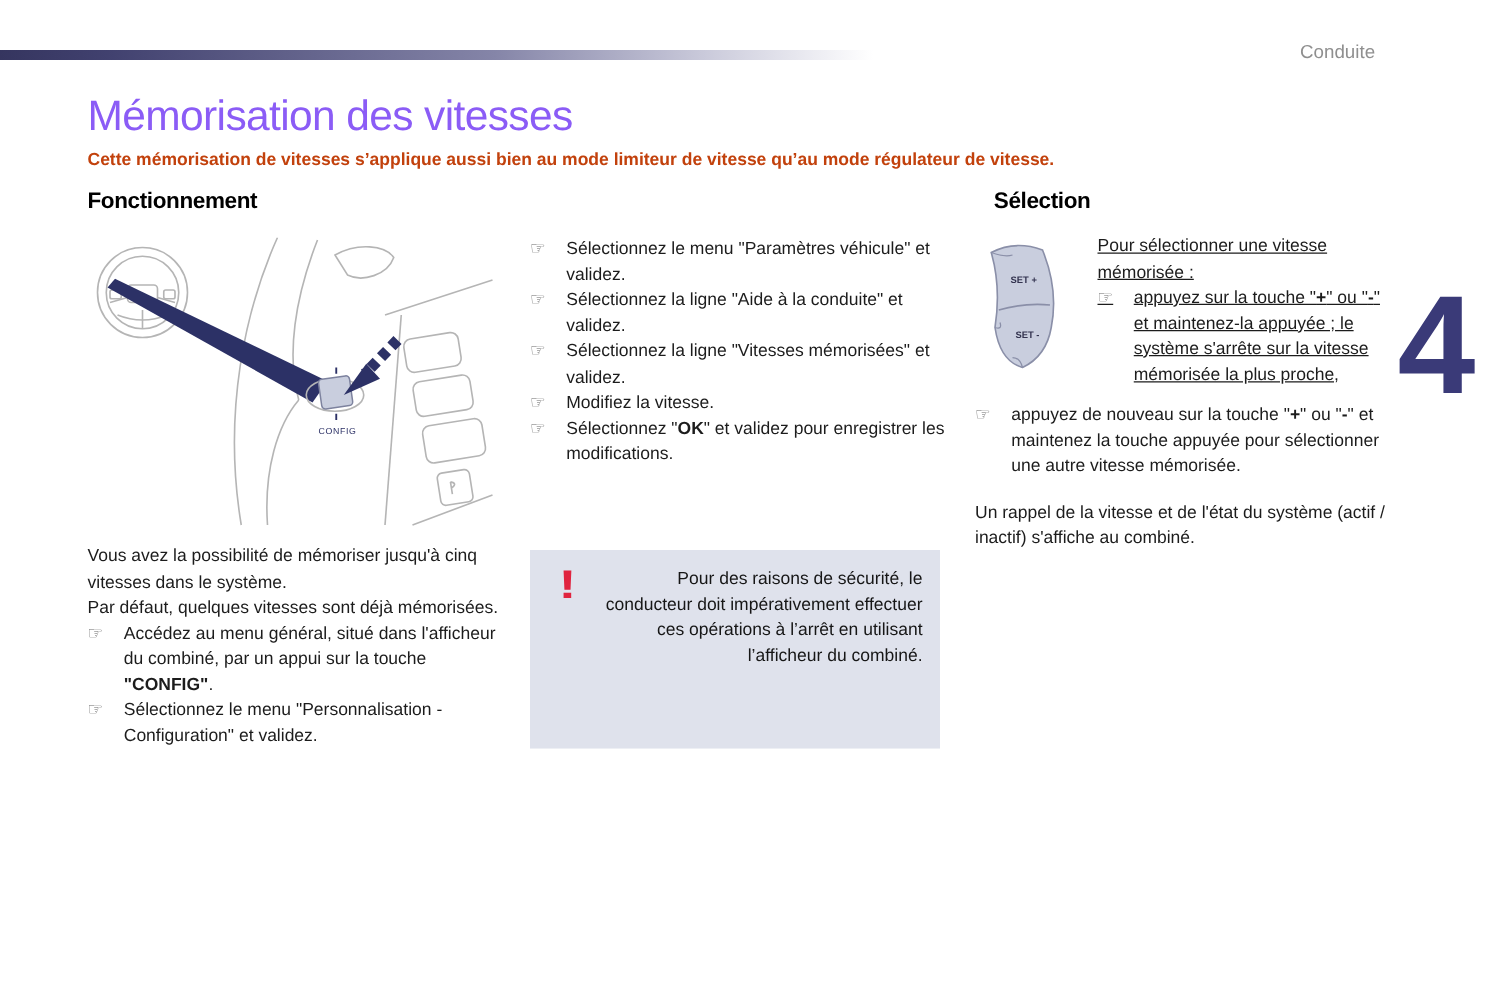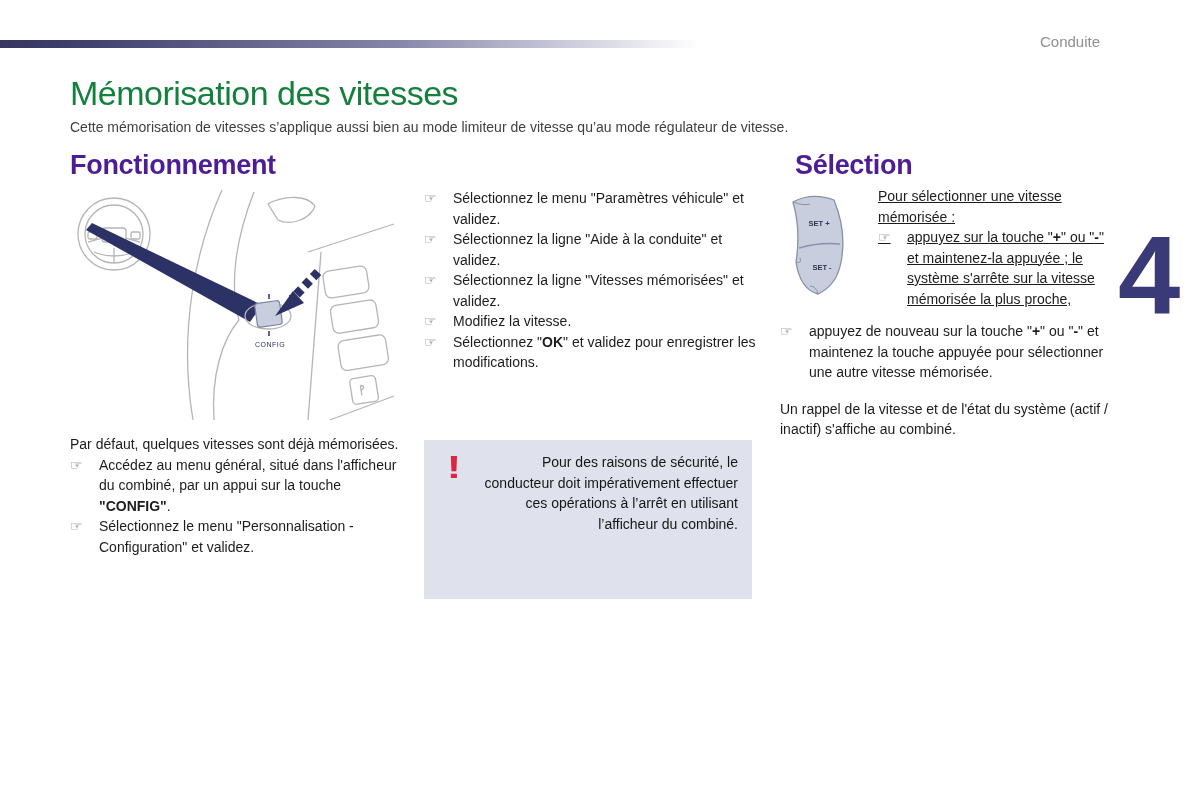--- a/index.html
+++ b/index.html
@@ -8,27 +8,27 @@
     font-family:"Liberation Sans","DejaVu Sans",sans-serif;color:#1c1c1c;
   }
   .topbar{
     position:absolute;left:0;top:40px;width:720px;height:8px;
     background:linear-gradient(90deg,#35355f 0%,#41416f 12%,#8585a8 55%,#c9c9da 78%,rgba(255,255,255,0) 97%);
   }
   .section-label{
     position:absolute;left:1040px;top:33px;font-size:15px;color:#8f8f8f;
   }
   .doc-title{
-    position:absolute;left:70px;top:74px;font-size:34px;font-weight:400;color:#15803d;letter-spacing:-0.5px;
+    position:absolute;left:70px;top:74px;font-size:34px;font-weight:400;color:#8b5cf6;letter-spacing:-0.5px;
   }
   .doc-subtitle{
-    position:absolute;left:70px;top:119px;font-size:14px;color:#404040;
+    position:absolute;left:70px;top:119px;font-size:14px;color:#c2410c;font-weight:bold;
   }
   .col-heading{
-    position:absolute;top:150px;font-size:27px;font-weight:bold;color:#4c1d95;letter-spacing:-0.3px;
+    position:absolute;top:150px;font-size:18px;font-weight:bold;color:#000000;letter-spacing:-0.3px;
   }
   .h-left{left:70px;}
   .h-right{left:780px;margin-left:15px;}
   .illu-left{position:absolute;left:72px;top:190px;width:324px;height:232px;}
   .left-text{position:absolute;left:70px;top:434px;width:334px;font-size:14px;line-height:20.5px;}
   .mid-text{position:absolute;left:424px;top:188px;width:340px;font-size:14px;line-height:20.5px;}
   p{margin:0;}
   ul.steps{list-style:none;margin:0;padding:0;}
   ul.steps li{display:flex;align-items:flex-start;}
   .hand{flex:0 0 29px;color:#6c6c6c;font-size:14px;line-height:20.5px;}
@@ -109,20 +109,21 @@
       <path d="M197,104 L197,109 M197,141 L197,146" stroke="#2c3166" stroke-width="1.5"></path>
       <text x="198" y="157" font-size="7" letter-spacing="0.5" fill="#2c3166" text-anchor="middle">CONFIG</text>
 
       <line x1="246" y1="82" x2="220" y2="109" stroke="#2c3166" stroke-width="9" stroke-dasharray="7 5"></line>
       <polygon points="203,126 221,101 232,113" fill="#2c3166"></polygon>
     </svg>
   </div>
 
   <div class="left-text">
     <div>
+        <p>Vous avez la possibilité de mémoriser jusqu'à cinq vitesses dans le système.</p>
         <p>Par défaut, quelques vitesses sont déjà mémorisées.</p>
       </div>
     <ul class="steps">
         <li>
           <span class="hand">☞</span>
           <span class="step-text"><span>Accédez au menu général, situé dans l'afficheur du combiné, par un appui sur la touche </span><b>"CONFIG"</b><span>.</span></span>
         </li>
         <li>
           <span class="hand">☞</span>
           <span class="step-text"><span>Sélectionnez le menu "Personnalisation - Configuration" et validez.</span></span>

